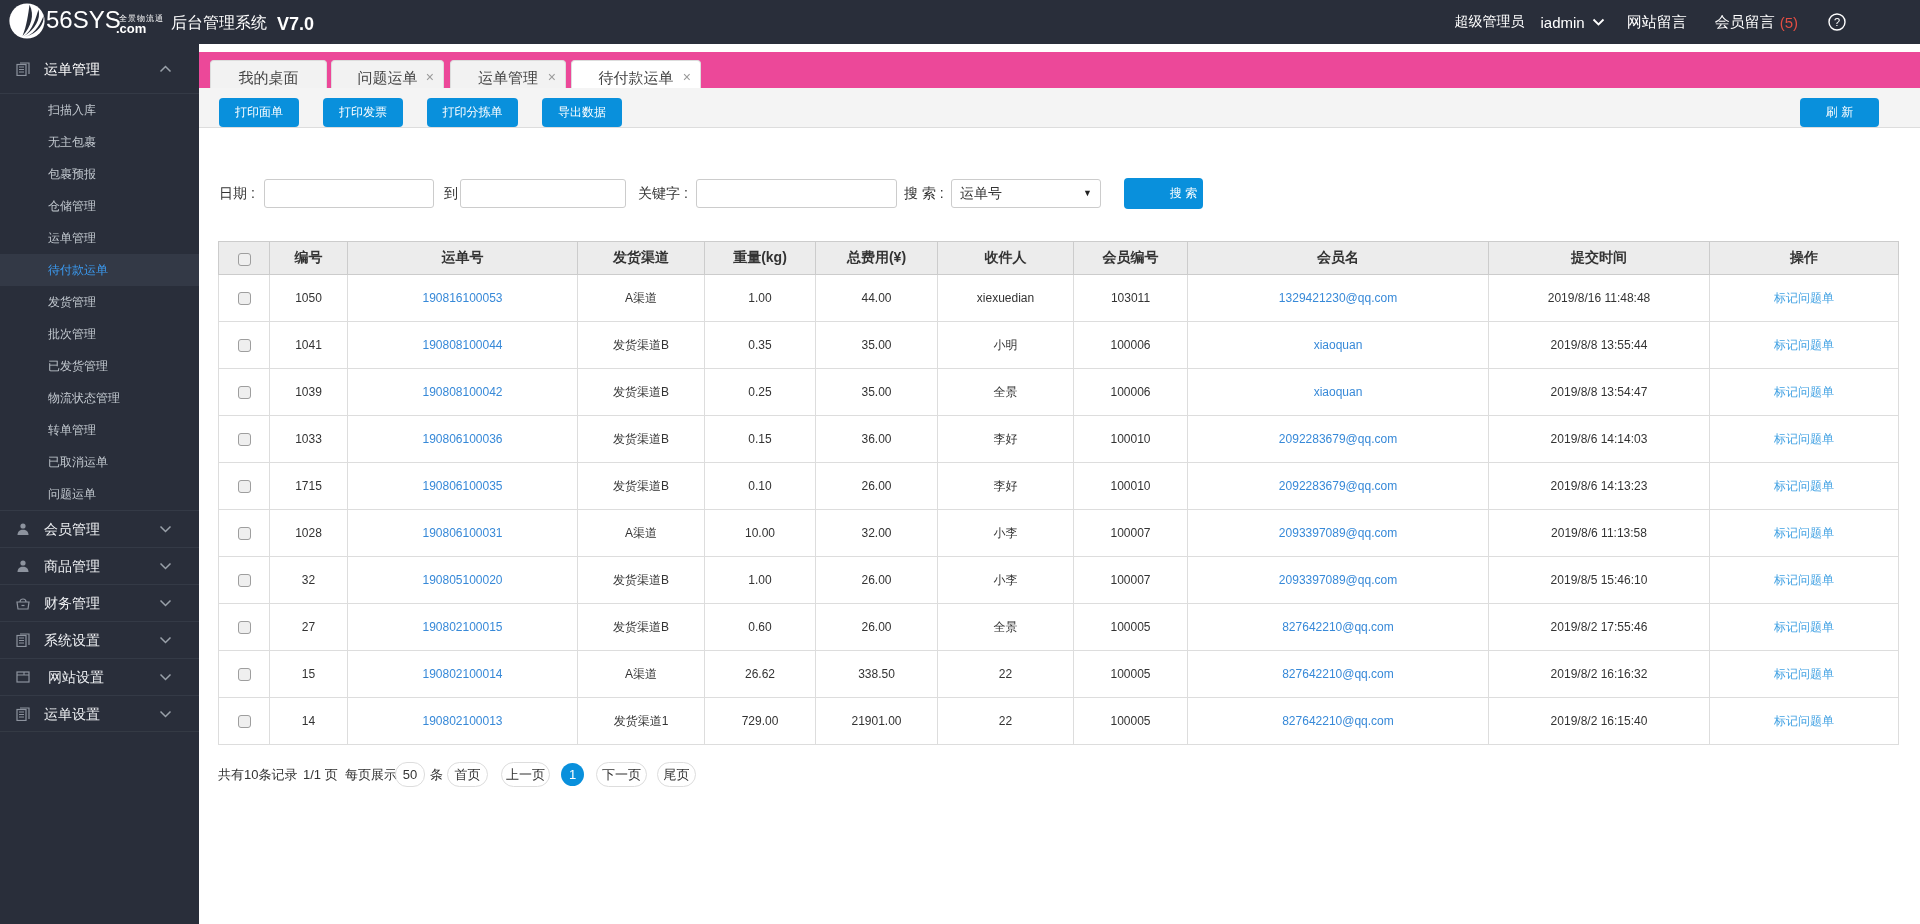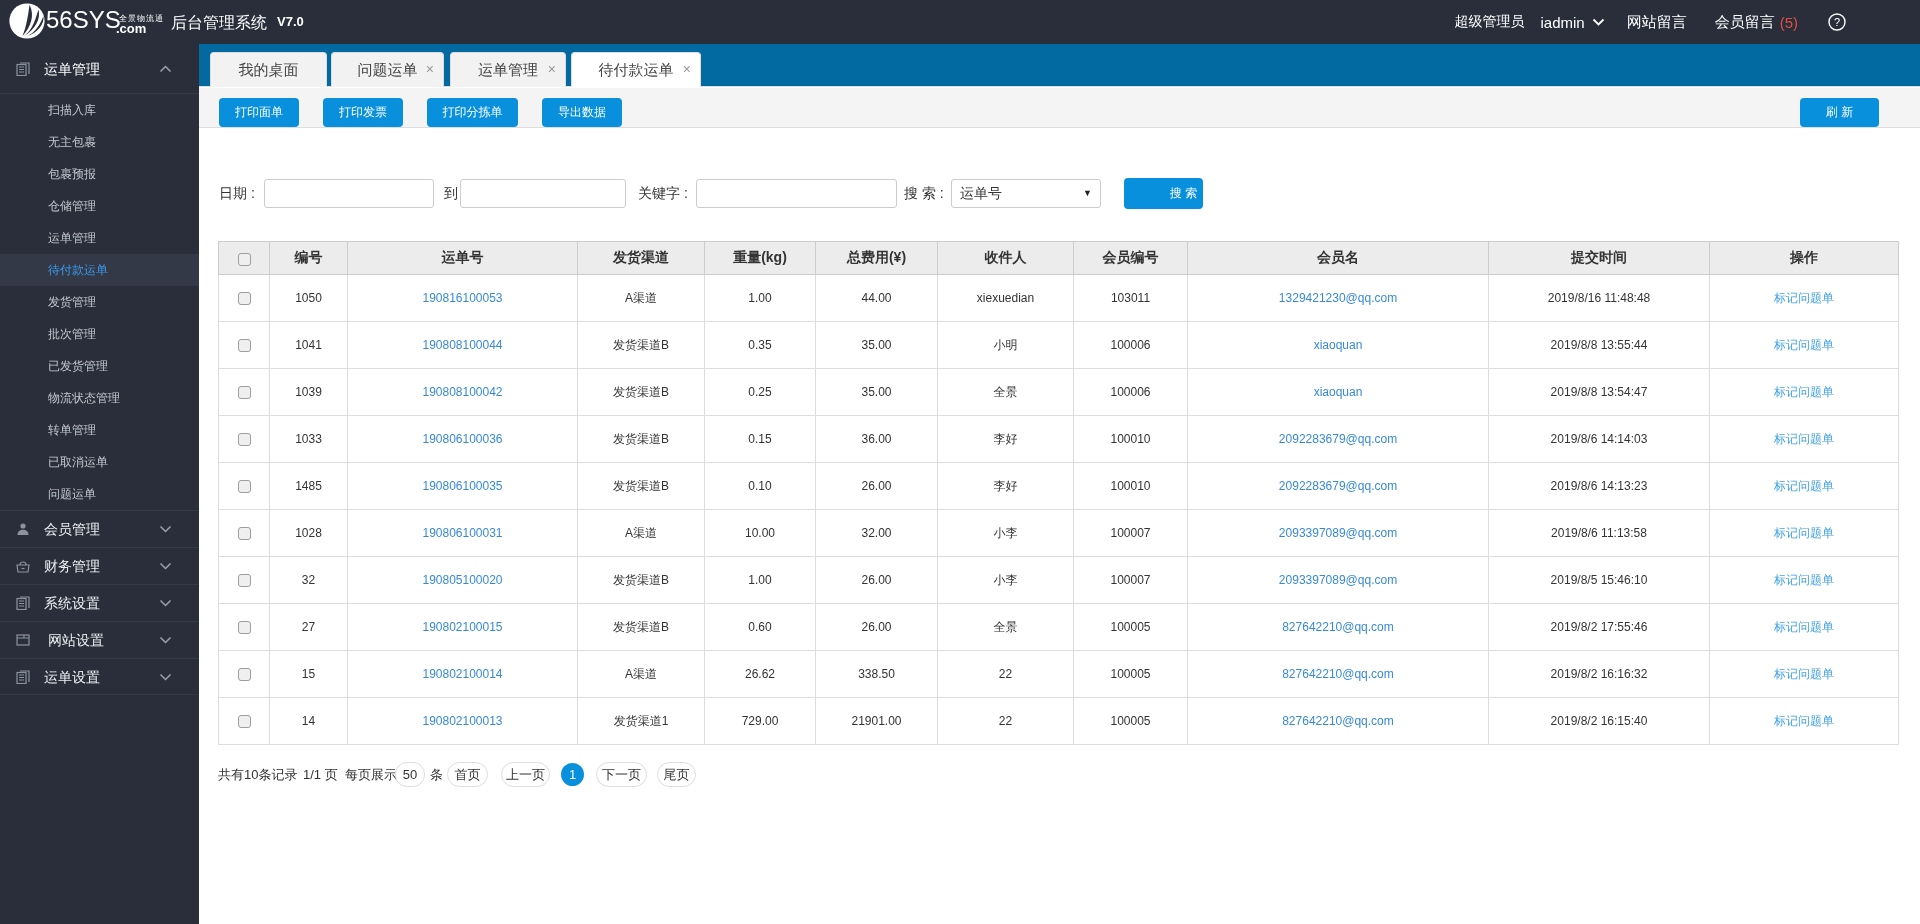--- a/index.html
+++ b/index.html
@@ -5,32 +5,32 @@
 * { margin:0; padding:0; box-sizing:border-box; }
 html,body { width:1920px; height:924px; font-family:"Liberation Sans",sans-serif; background:#fff; overflow:hidden; }
 #topbar { position:absolute; left:0; top:0; width:1920px; height:44px; background:#292e3a; z-index:10; }
 #sidebar { position:absolute; left:0; top:44px; width:199px; height:880px; background:#292e3a; }
 #main { position:absolute; left:199px; top:44px; width:1721px; height:880px; background:#fff; }
 
 .logo56 { position:absolute; left:46px; top:8px; color:#fff; font-size:24px; line-height:24px; }
 .dotcom { position:absolute; left:116px; top:21px; color:#fff; font-size:13px; font-weight:bold; }
 .qywlt { position:absolute; left:119px; top:13px; color:#fff; font-size:8px; letter-spacing:1px; }
 .systitle { position:absolute; left:171px; top:13px; color:#fff; font-size:16px; }
-.ver { position:absolute; left:277px; top:14px; color:#fff; font-size:13px; font-weight:bold; }
+.ver { position:absolute; left:277px; top:14px; color:#fff; font-size:18px; font-weight:bold; }
 #topright { position:absolute; right:74px; top:0; height:44px; display:flex; align-items:center; color:#fff; font-size:15px; white-space:nowrap; }
 
 .mhead { position:relative; height:50px; line-height:50px; color:#fff; font-size:14px; padding-left:44px; border-bottom:1px solid #343a46; }
 .mitem { position:relative; height:37px; line-height:37px; color:#eef0f3; font-size:14px; padding-left:44px; border-top:1px solid #343a46; }
 .micon { position:absolute; left:16px; top:50%; margin-top:-7px; }
 .mchev { position:absolute; right:27px; top:50%; margin-top:-4px; }
 .sub { }
 .sub a { display:block; height:32px; line-height:32px; padding-left:48px; color:#c3c9d0; font-size:12px; text-decoration:none; }
 .sub a.act { background:#333946; color:#3b9af0; }
 
-#tabbar { position:absolute; left:0; top:0; width:1721px; height:43px; background:#0369a1; border-bottom:1px solid #ddd; }
+#tabbar { position:absolute; left:0; top:8px; width:1721px; height:43px; background:#ec4899; border-bottom:1px solid #ddd; }
 .tab { position:absolute; top:8px; height:35px; background:#f2f2f2; border:1px solid #ddd; border-bottom:none; border-radius:4px 4px 0 0; font-size:15px; color:#444; text-align:center; line-height:34px; }
 .tab .x { position:absolute; right:9px; top:0; color:#999; font-size:14px; line-height:33px; }
 .tab.active { background:#fff; }
 
 #toolbar { position:absolute; left:0; top:44px; width:1721px; height:40px; background:#f4f4f4; border-bottom:1px solid #ddd; }
 .btn { position:absolute; top:10px; height:29px; background:#0990dc; color:#fff; font-size:12px; border:none; border-radius:4px; text-align:center; line-height:29px; cursor:pointer; }
 
 #content { position:absolute; left:0; top:84px; width:1721px; height:796px; background:#fff; }
 .srow { position:absolute; top:51px; left:0; width:1721px; height:31px; font-size:14px; color:#333; }
 .srow .lb { position:absolute; line-height:29px; }
@@ -107,20 +107,30 @@
     <a href="#">转单管理</a>
     <a href="#">已取消运单</a>
     <a href="#">问题运单</a>
   </div>
   <div class="mitem">
     <svg class="micon" width="14" height="14" viewBox="0 0 14 14">
         <circle cx="7" cy="4" r="2.6" fill="#8d939e"></circle>
         <path d="M1.5 13 C1.5 9.5 4 7.8 7 7.8 C10 7.8 12.5 9.5 12.5 13 Z" fill="#8d939e"></path>
       </svg>
     会员管理
+    <svg class="mchev" width="13" height="8" viewBox="0 0 13 8">
+        <path d="M1.5 1.5 L6.5 6.5 L11.5 1.5" stroke="#9aa1aa" stroke-width="1.5" fill="none"></path>
+      </svg>
+  </div>
+  <div class="mitem">
+    <svg class="micon" width="14" height="14" viewBox="0 0 14 14">
+        <circle cx="7" cy="4" r="2.6" fill="#8d939e"></circle>
+        <path d="M1.5 13 C1.5 9.5 4 7.8 7 7.8 C10 7.8 12.5 9.5 12.5 13 Z" fill="#8d939e"></path>
+      </svg>
+    商品管理
     <svg class="mchev" width="13" height="8" viewBox="0 0 13 8">
         <path d="M1.5 1.5 L6.5 6.5 L11.5 1.5" stroke="#9aa1aa" stroke-width="1.5" fill="none"></path>
       </svg>
   </div>
   <div class="mitem">
     <svg class="micon" width="14" height="14" viewBox="0 0 14 14">
         <path d="M1 6 L13 6 L12 13 L2 13 Z" fill="none" stroke="#8d939e" stroke-width="1.2"></path>
         <path d="M4 6 C4 2 10 2 10 6" fill="none" stroke="#8d939e" stroke-width="1.2"></path>
         <path d="M5.5 9.5 h3" stroke="#8d939e" stroke-width="1.2"></path>
       </svg>
@@ -263,21 +273,21 @@
             <td>0.15</td>
             <td>36.00</td>
             <td>李好</td>
             <td>100010</td>
             <td><a class="lnk" href="#">2092283679@qq.com</a></td>
             <td>2019/8/6 14:14:03</td>
             <td><a class="op" href="#">标记问题单</a></td>
           </tr>
       <tr>
             <td><input type="checkbox" style=""></td>
-            <td>1485</td>
+            <td>1715</td>
             <td><a class="lnk" href="#">190806100035</a></td>
             <td>发货渠道B</td>
             <td>0.10</td>
             <td>26.00</td>
             <td>李好</td>
             <td>100010</td>
             <td><a class="lnk" href="#">2092283679@qq.com</a></td>
             <td>2019/8/6 14:13:23</td>
             <td><a class="op" href="#">标记问题单</a></td>
           </tr>

